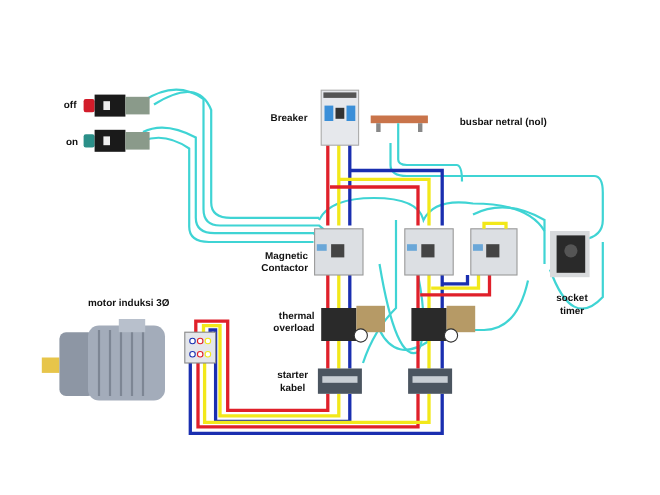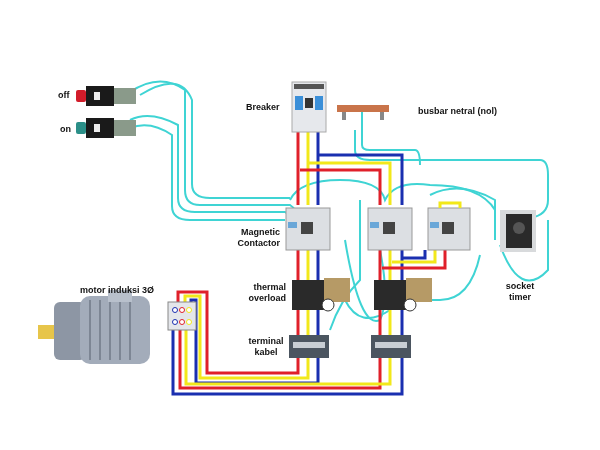--- a/index.html
+++ b/index.html
@@ -1,19 +1,19 @@
 <!DOCTYPE html>
 <html><head>
 <meta charset="utf-8">
 <style>
   html,body{margin:0;padding:0;background:#fff;}
   #stage{position:relative;width:600px;height:450px;overflow:hidden;background:#fff;font-family:"Liberation Sans",sans-serif;text-decoration:underline;}
   svg{position:absolute;left:0;top:0;}
   .lbl{position:absolute;font-family:"Liberation Sans",sans-serif;font-weight:bold;font-size:9px;color:#111;line-height:11px;white-space:nowrap;}
-  .c{text-align:center;margin-top:15px;}
+  .c{text-align:center;}
 </style>
 </head>
 <body>
 
 <div id="stage">
 <svg id="svg" width="600" height="450" viewBox="0 0 600 450">
 
   <g id="control-wires" fill="none" stroke="#3fd4d4" stroke-width="2">
     <path d="M130 92 Q160 72 185 90 L185 190 Q185 205 200 205 L290 205 Q298 210 298 220"></path>
     <path d="M130 120 Q150 110 178 125 L178 198 Q178 212 195 212 L285 212 Q292 216 292 225"></path>
@@ -172,20 +172,20 @@
   <div>Contactor</div>
 </div>
 <div class="lbl c" style="left:62px;top:270px;width:110px;">
   <div>motor  induksi  3Ø</div>
 </div>
 <div class="lbl" style="left:246px;top:282px;text-align:right;width:40px;">
   <div>thermal</div>
   <div>overload</div>
 </div>
 <div class="lbl" style="left:246px;top:336px;text-align:center;width:40px;">
-  <div>terminal</div>
+  <div>starter</div>
   <div>kabel</div>
 </div>
 <div class="lbl c" style="left:500px;top:266px;width:40px;">
   <div>socket</div>
   <div>timer</div>
 </div>
 </div>
 
 </body></html>

